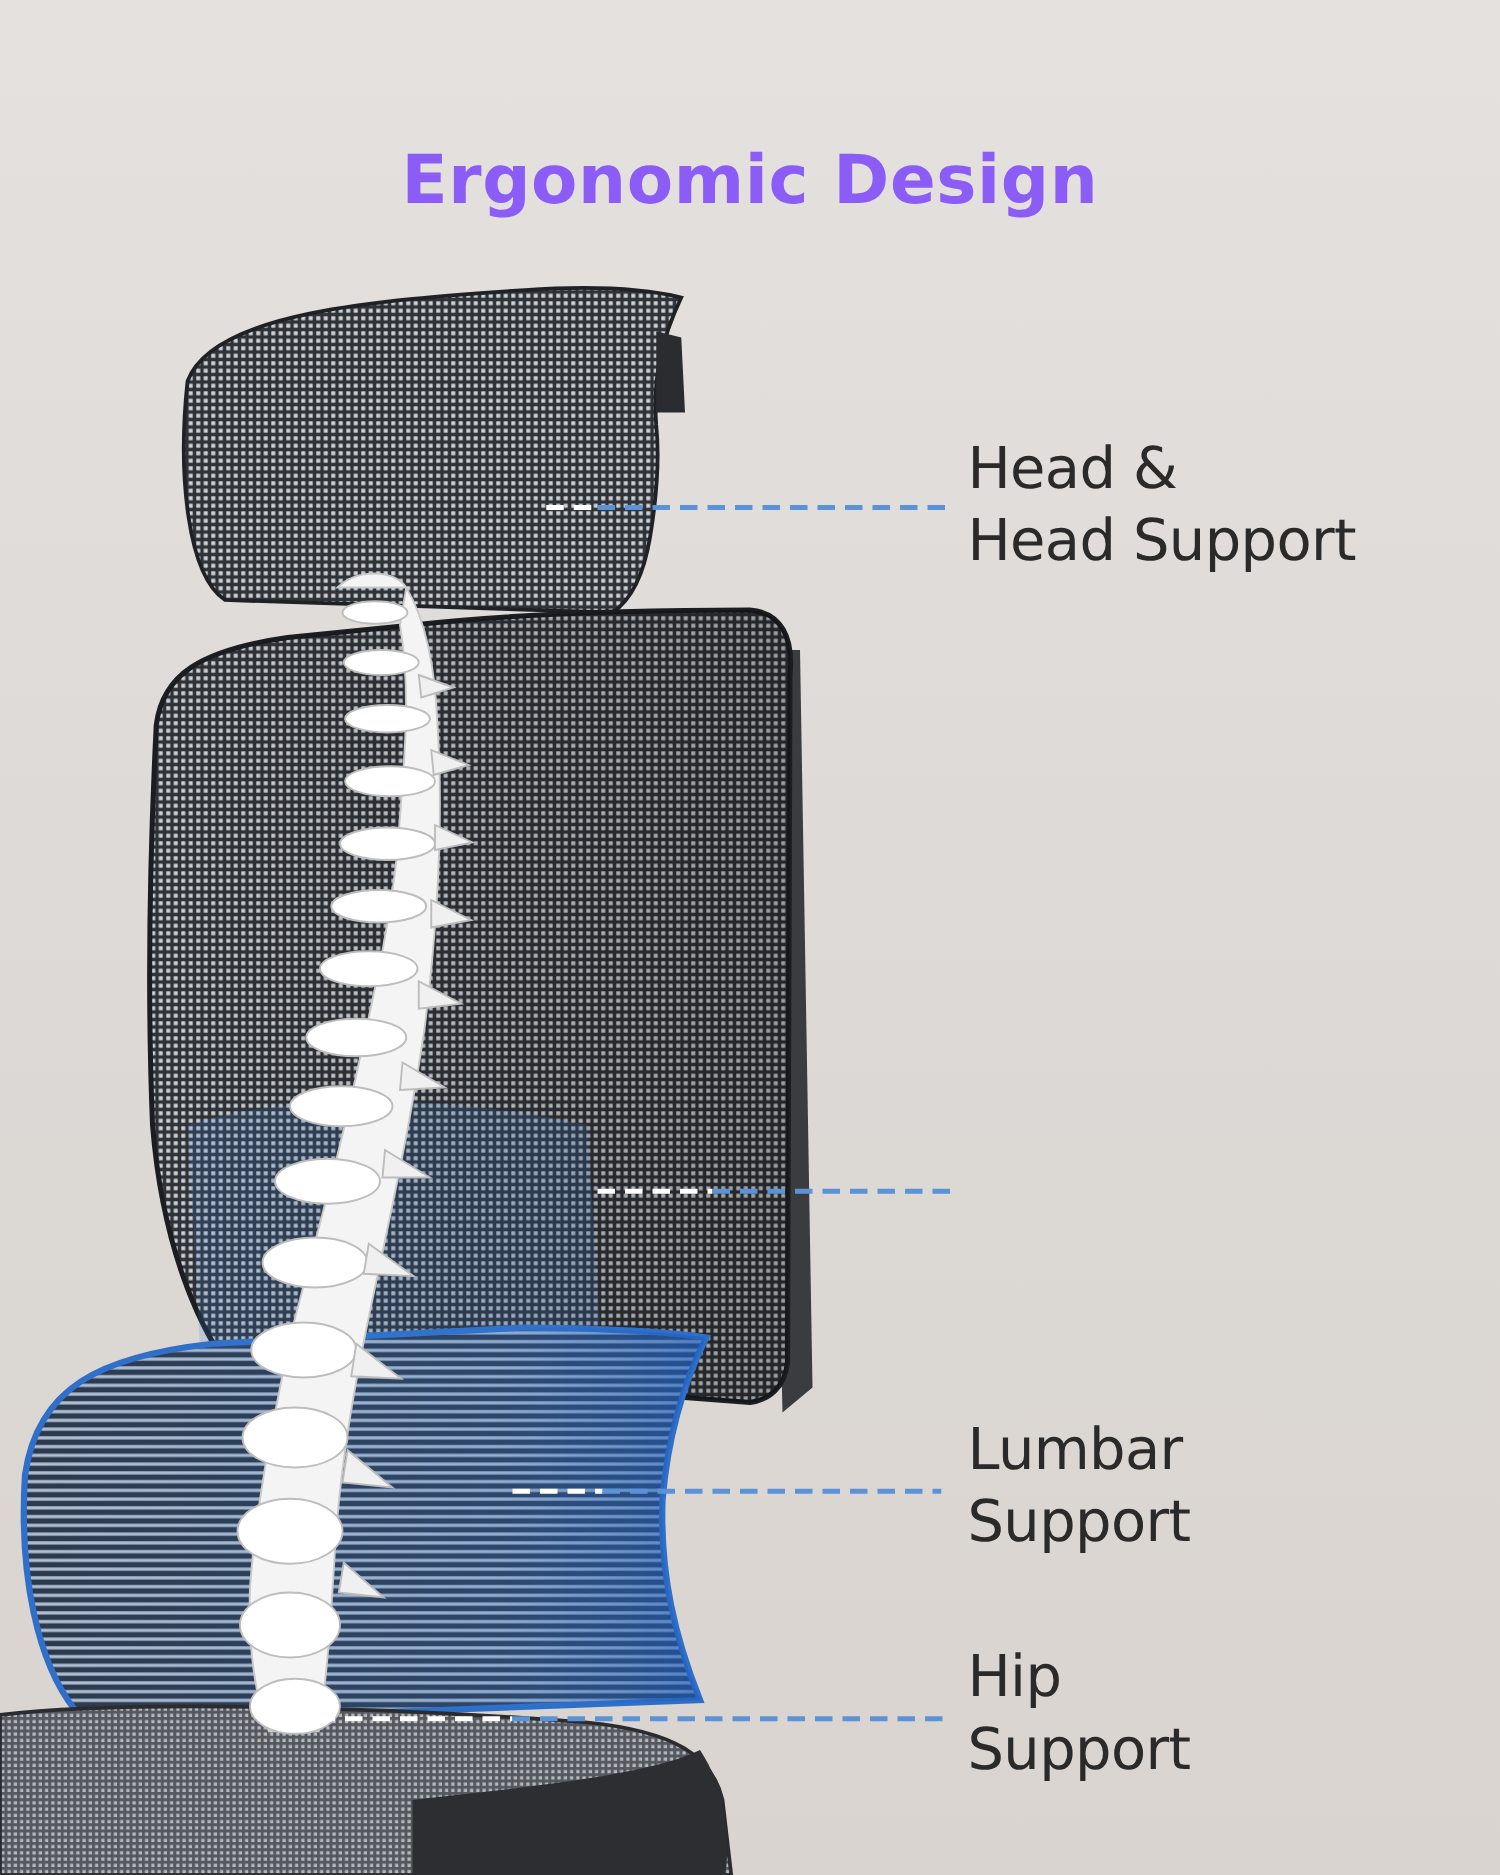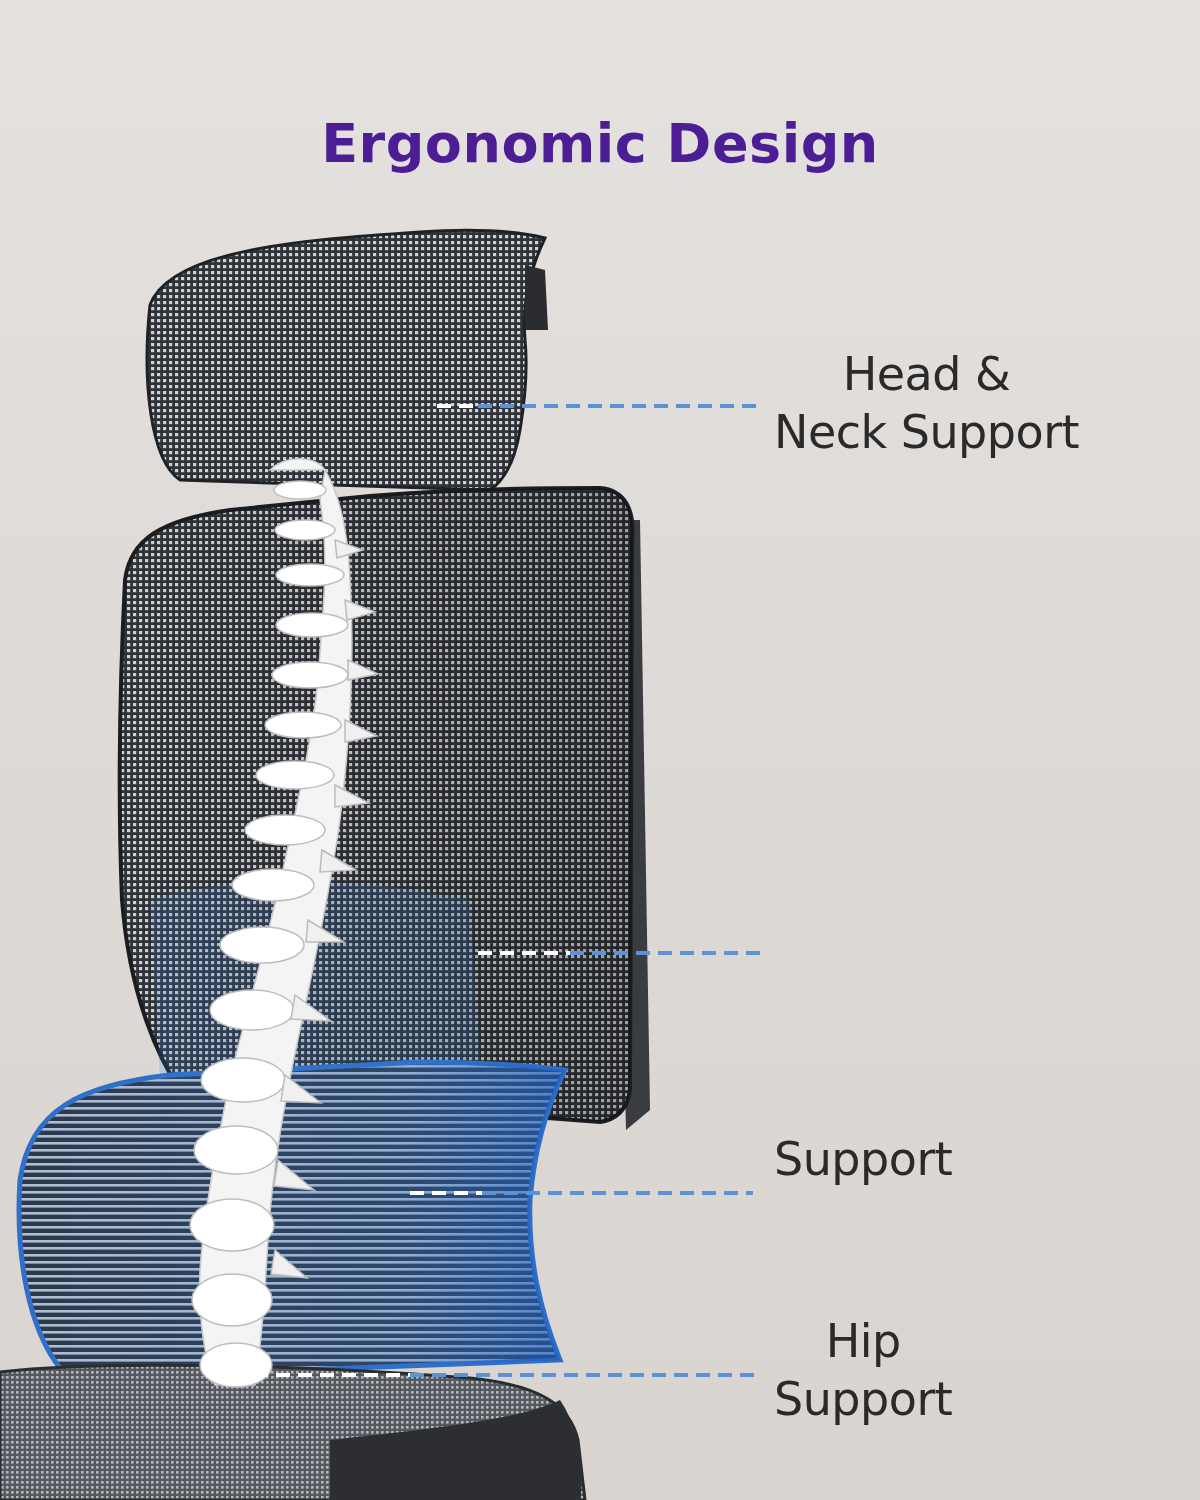--- a/index.html
+++ b/index.html
@@ -5,29 +5,28 @@
     html, body { margin: 0; padding: 0; }
     body {
       width: 1200px; height: 1500px; overflow: hidden; position: relative;
       background: linear-gradient(180deg, #e4e1df 0%, #dedad7 45%, #d9d4cf 100%);
       font-family: "Liberation Sans", "DejaVu Sans", sans-serif;
       color: #262626;
     }
     .title {
       position: absolute; left: 0; top: 112px; width: 1200px; text-align: center;
       font-family: "DejaVu Sans", "Liberation Sans", sans-serif;
-      font-weight: bold; font-size: 54px; letter-spacing: 0.5px; color: #4c1d95;
+      font-weight: bold; font-size: 54px; letter-spacing: 0.5px; color: #8b5cf6;
     }
     .illustration { position: absolute; left: 0; top: 0; width: 1200px; height: 1500px; }
     .callout {
       position: absolute; left: 774px;
       font-family: "DejaVu Sans", "Liberation Sans", sans-serif;
       font-size: 46px; line-height: 58px; color: #2a2a2a; font-weight: normal;
       letter-spacing: -0.5px;
-      text-align: center;
     }
     .callout div { white-space: nowrap; }
   </style>
 </head>
 <body>
 
 <div class="title">Ergonomic Design</div>
 
 <svg class="illustration" viewBox="0 0 1200 1500" xmlns="http://www.w3.org/2000/svg">
   <defs>
@@ -141,26 +140,27 @@
     <line x1="410" y1="1193" x2="482" y2="1193" stroke="#ffffff"></line>
     <line x1="482" y1="1193" x2="753" y2="1193" stroke="#5b93d6"></line>
 
     <line x1="232" y1="1375" x2="410" y2="1375" stroke="#ffffff"></line>
     <line x1="410" y1="1375" x2="760" y2="1375" stroke="#5b93d6"></line>
   </g>
 </svg>
 
 <div class="callout" style="top:345px">
   <div>Head &amp;</div>
-  <div>Neck Support</div>
+  <div>Head Support</div>
 </div>
 
 <div class="callout" style="top:892px">
 </div>
 
 <div class="callout" style="top:1130px">
+  <div>Lumbar</div>
   <div>Support</div>
 </div>
 
 <div class="callout" style="top:1312px">
   <div>Hip</div>
   <div>Support</div>
 </div>
 
 </body></html>

